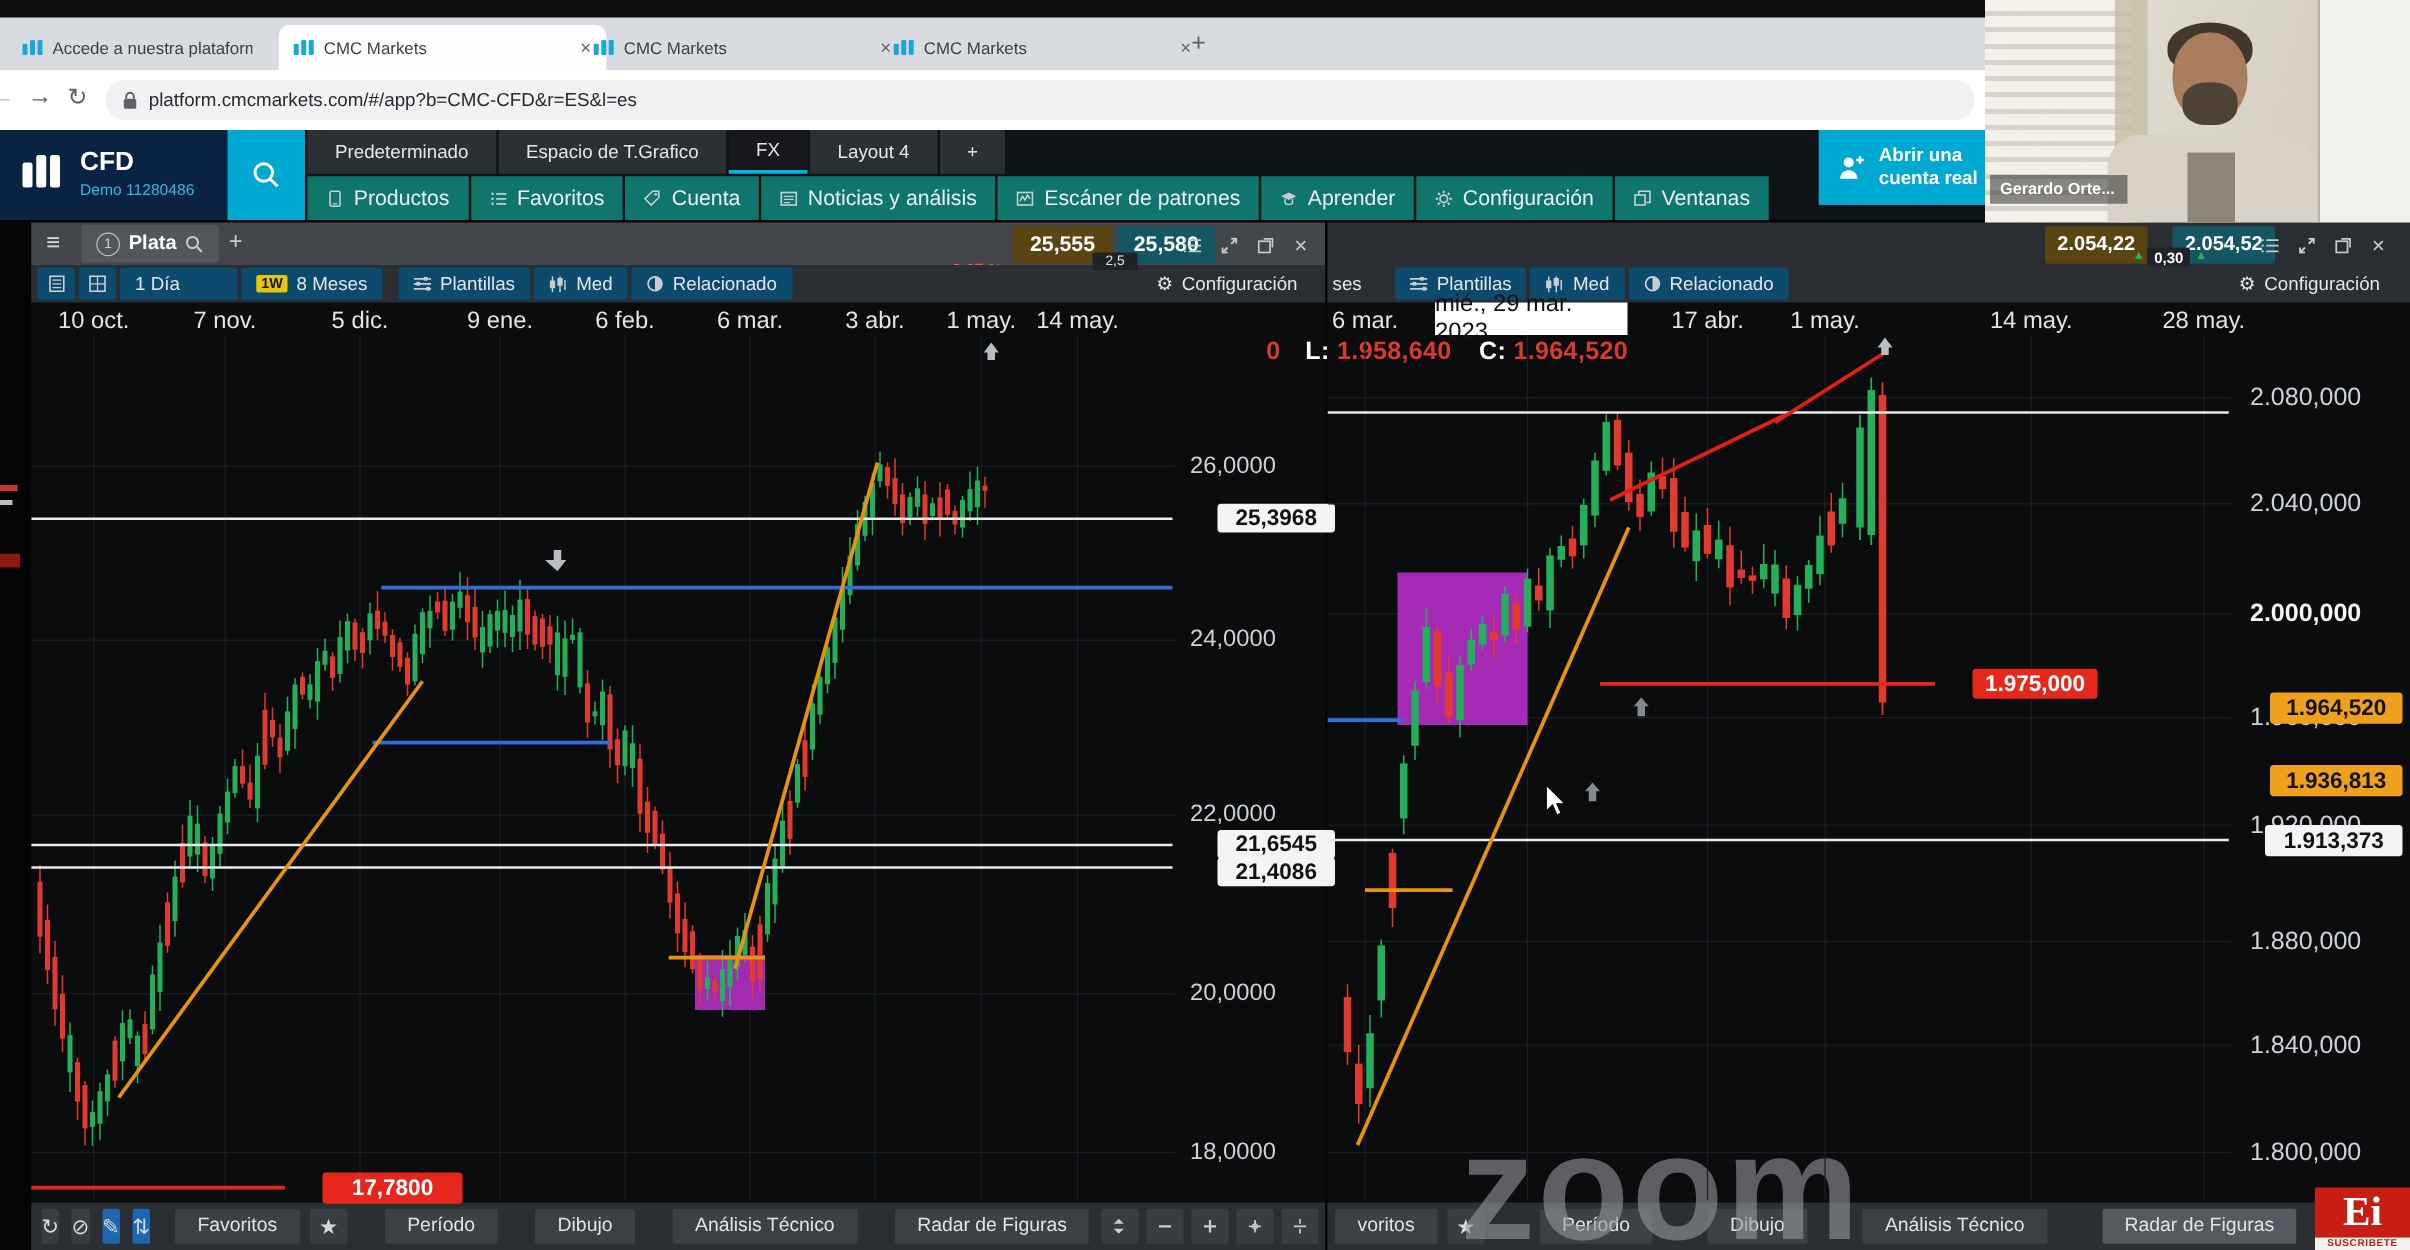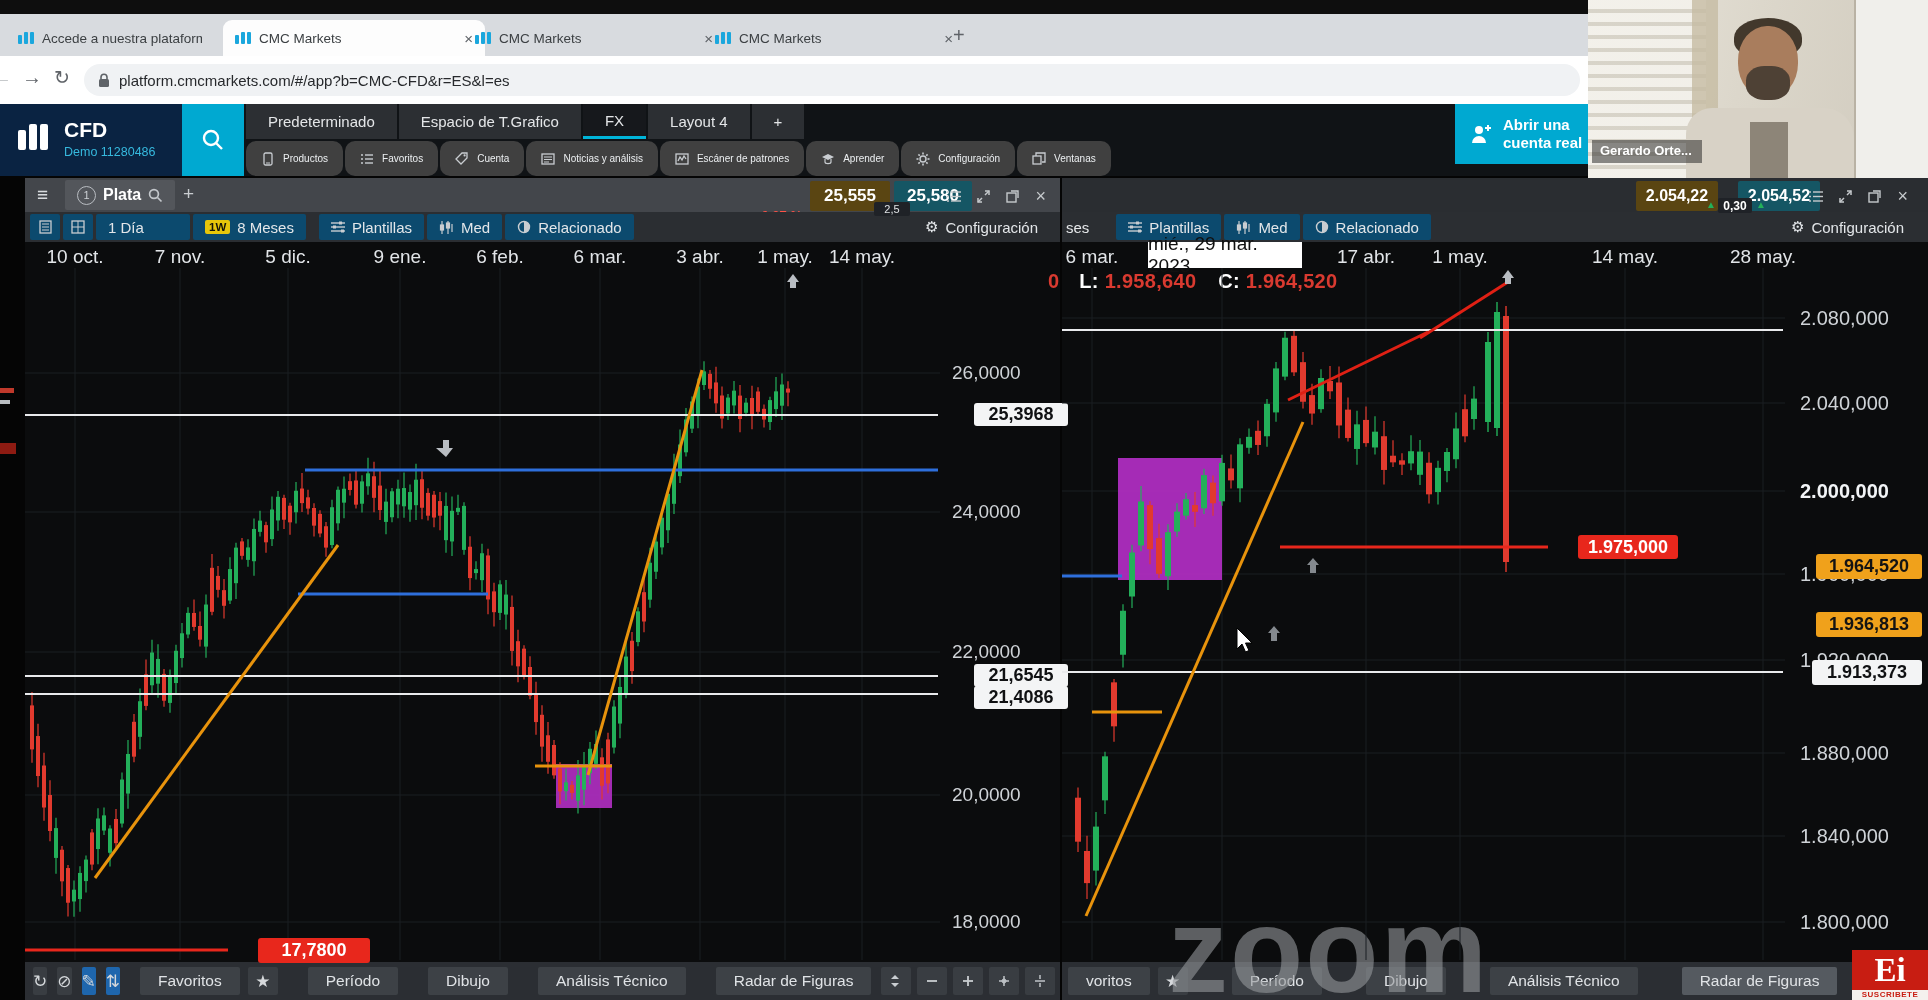--- a/index.html
+++ b/index.html
@@ -28,22 +28,22 @@
   #pbrand .bars i{display:inline-block;width:8px;margin-right:3px;background:#fff;border-radius:2px;}
   #prod-name{position:absolute;left:64px;top:14px;font-size:21px;font-weight:bold;color:#fff;}
   #acct{position:absolute;left:64px;top:41px;font-size:12.5px;color:#36b9de;}
   #psearch{position:absolute;left:182px;top:0;width:62px;height:72px;background:#00a9d1;
            display:flex;align-items:center;justify-content:center;}
   #wstabs{position:absolute;left:246px;top:0;height:35px;display:flex;gap:2px;}
   .wstab{height:35px;display:flex;align-items:center;padding:0 22px;background:#2c2f33;
          color:#e4e6e8;font-size:15px;box-sizing:border-box;}
   .wstab.active{background:#16181c;border-bottom:3px solid #00b4d8;}
   #menurow{position:absolute;left:246px;top:37px;height:35px;display:flex;gap:2px;}
-  .mitem{height:35px;display:flex;align-items:center;gap:8px;padding:0 15px;background:#404040;
-         color:#eceff1;font-size:10px;border-radius:10px;}
+  .mitem{height:35px;display:flex;align-items:center;gap:8px;padding:0 15px;background:#0f766e;
+         color:#eceff1;font-size:17px;}
   #openacct{position:absolute;left:1455px;top:0;width:200px;height:60px;background:#00a9d1;
             display:flex;align-items:center;gap:10px;padding-left:14px;box-sizing:border-box;}
   #openacct .t{color:#fff;font-size:15px;font-weight:bold;line-height:18px;}
   
   .cwin-head{background:#43464b;}
   .cwin-tool{background:#2b2e32;}
   .tcell{height:26px;display:flex;align-items:center;gap:7px;background:#0c4a6e;color:#e3e6e9;
          font-size:15px;padding:0 12px;border-radius:2px;}
   .icell{width:30px;justify-content:center;padding:0;}
   .badge1w{background:#e7c60a;color:#15150a;font-weight:bold;font-size:11.5px;padding:1px 4px;border-radius:2px;}
@@ -431,21 +431,21 @@
           </svg>
         <span>Relacionado</span>
       </div>
       <div class="tcell" style="margin-left:auto;margin-right:12px;background:transparent">
         <span style="font-size:15px">⚙</span>
         <span>Configuración</span>
       </div>
     </div>
   </div>
 
-  <div class="ohlc" style="left:1048px;top:270px">
+  <div class="ohlc" style="left:1013px;top:270px">
     <span style="color:#d93a30">0</span>
     <span style="color:#fff;margin-left:14px">L:</span>
     <span style="color:#d93a30">1.958,640</span>
     <span style="color:#fff;margin-left:16px">C:</span>
     <span style="color:#d93a30">1.964,520</span>
   </div>
 
   <div class="tooltip" style="left:1148px;top:242px;width:154px;height:26px">mié., 29 mar. 2023</div>
 
   <div class="bbar" style="left:25px;top:962px;width:1035px;gap:10px;padding-left:8px;box-sizing:border-box">

